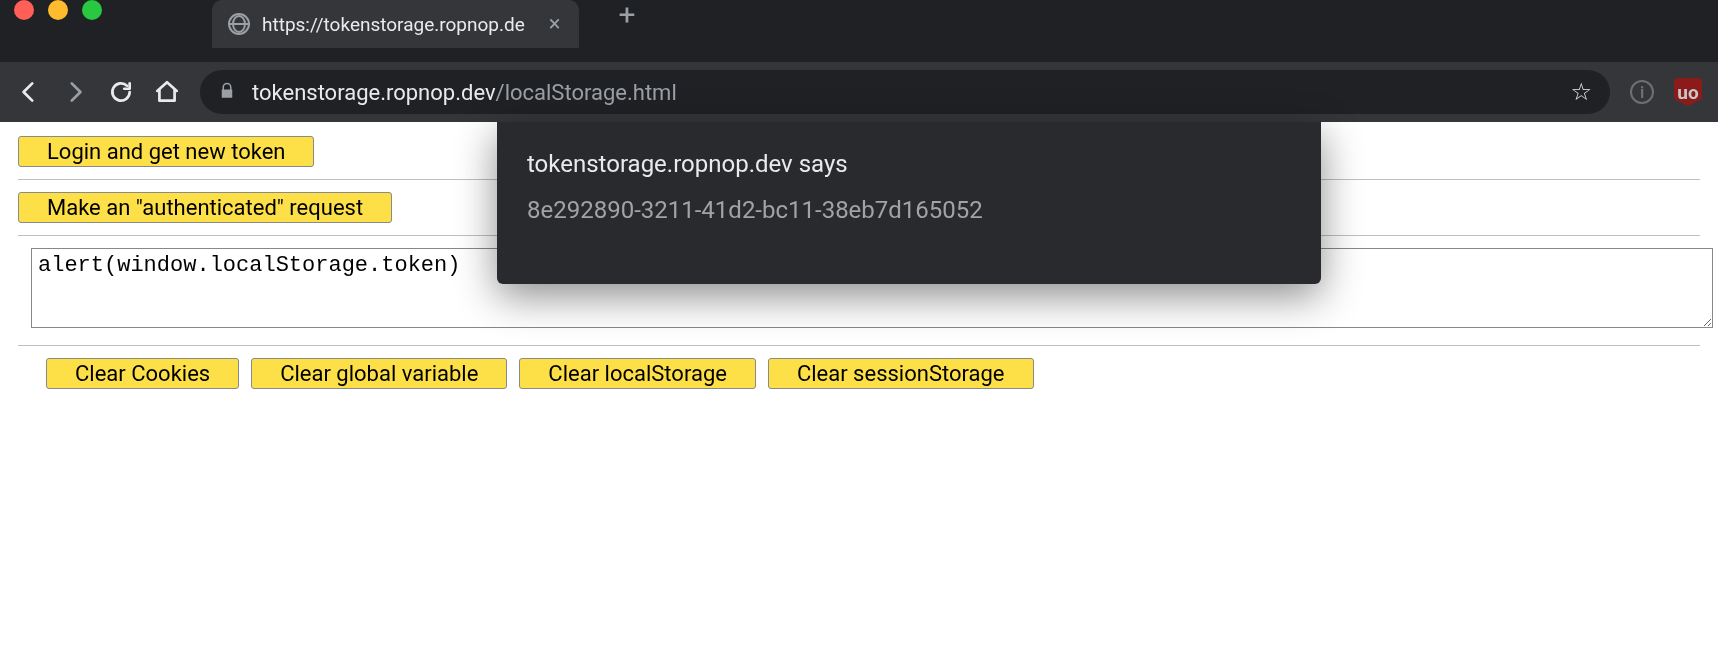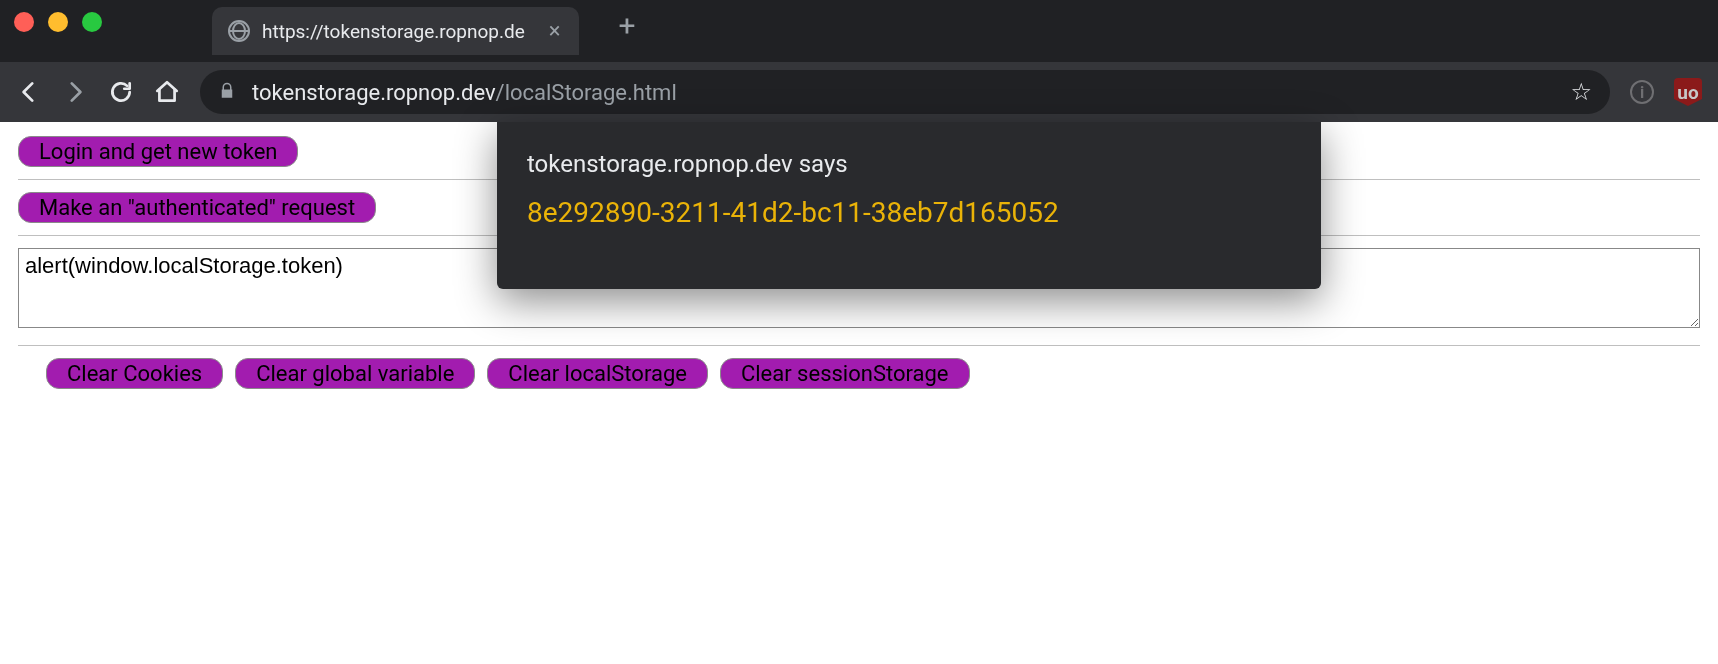--- a/index.html
+++ b/index.html
@@ -10,21 +10,21 @@
     overflow: hidden;
   }
 
   
   .chrome-top {
     background: #202124;
     width: 100%;
   }
   .tabstrip {
     display: flex;
-    align-items: center;
+    align-items: flex-start;
     height: 62px;
     padding-left: 14px;
     position: relative;
   }
   .traffic-lights {
     display: flex;
     gap: 14px;
     align-items: center;
     margin-right: 110px;
     margin-bottom: 18px;
@@ -121,39 +121,40 @@
   
   .page {
     padding: 14px 18px;
     background:#fff;
     font-size: 22px;
     position:relative;
   }
   .page button.std {
     font-family: inherit;
     font-size: 22px;
-    padding: 2px 20px;
-    background:#a21caf;
+    padding: 2px 28px;
+    background:#fde047;
     border:1px solid #8a8a8a;
-    border-radius:13px;
+    border-radius:3px;
     cursor:pointer;
   }
   .page hr {
     border:none;
     border-top:1px solid #bfbfbf;
     margin: 12px 0;
   }
   .page textarea {
     width: 100%;
     height: 80px;
-    font-family: Liberation Sans, sans-serif;
+    font-family: Liberation Mono, monospace;
     font-size: 22px;
     padding: 4px 6px;
     border:1px solid #888;
     resize: both;
+    margin-left: 13px;
   }
   .clear-row { display:flex; gap:12px; flex-wrap:wrap;margin-left:28px; }
 
   
   .alert-backdrop {
     position:absolute;
     top:122px; 
     left:0; right:0;
     display:flex;
     justify-content:center;
@@ -169,22 +170,22 @@
     box-shadow: 0 12px 40px rgba(0,0,0,.45);
     padding: 28px 41px 24px 30px;
     margin-left: 100px;
   }
   .alert .origin {
     font-size: 24px;
     color:#e8eaed;
     margin-bottom: 18px;
   }
   .alert .msg {
-    font-size: 28px;
-    color:#eab308;
+    font-size: 24px;
+    color:#a3a3a3;
     margin-bottom: 36px;
     word-break: break-all;
   }
   .alert .actions { display:flex; justify-content:flex-end; }
   .alert .ok {
     background:#8ab4f8;
     color:#202124;
     border:none;
     border-radius:4px;
     font-size:22px;

